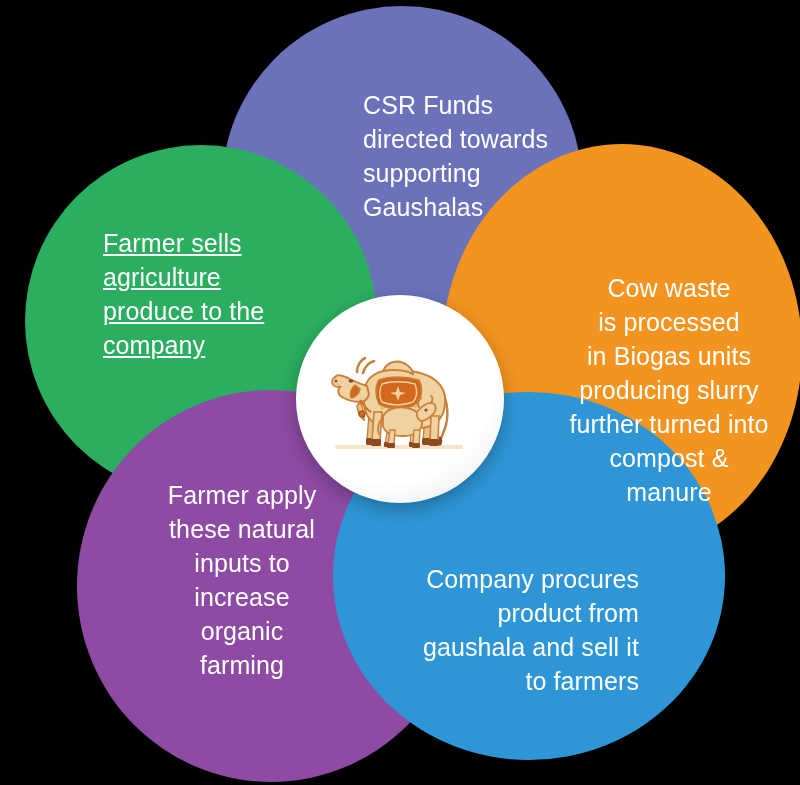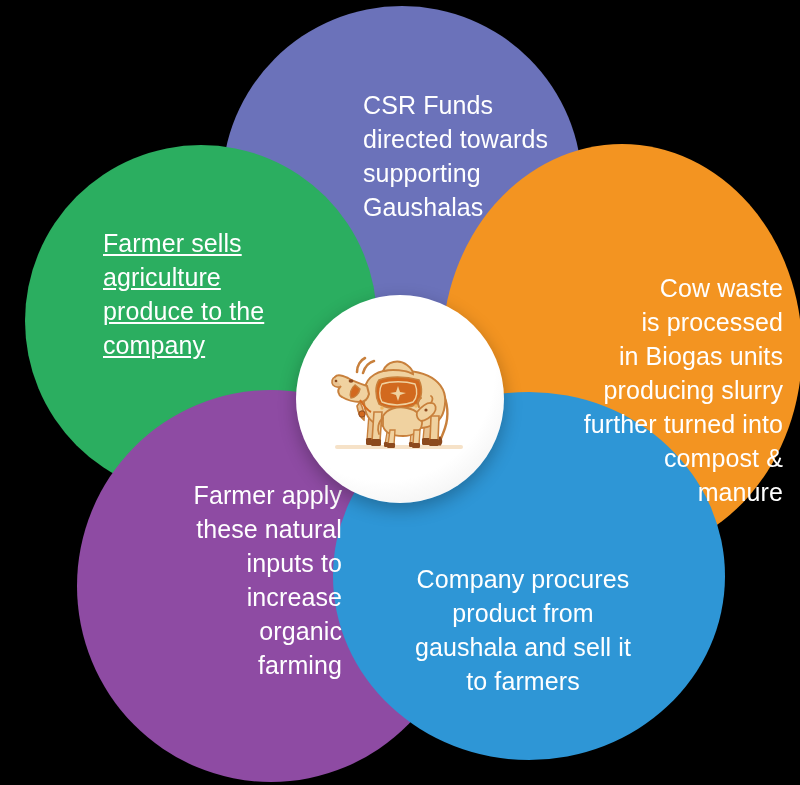--- a/index.html
+++ b/index.html
@@ -65,47 +65,47 @@
   #petal-cow-waste {
     left: 442px;
     top: 144px;
     width: 360px;
     height: 412px;
   }
   #text-cow-waste {
     left: 555px;
     top: 271px;
     width: 228px;
-    text-align: right;
+    text-align: center;
   }
   
   #petal-farmer-apply {
     left: 77px;
     top: 390px;
     width: 388px;
     height: 392px;
   }
   #text-farmer-apply {
     left: 142px;
     top: 478px;
     width: 200px;
-    text-align: right;
+    text-align: center;
   }
   
   #petal-company-procures {
     left: 333px;
     top: 392px;
     width: 392px;
     height: 368px;
   }
   #text-company-procures {
     left: 407px;
     top: 562px;
     width: 232px;
-    text-align: center;
+    text-align: right;
   }
   
   #center-medallion {
     position: absolute;
     left: 296px;
     top: 295px;
     width: 208px;
     height: 208px;
     border-radius: 50%;
     background: radial-gradient(circle at 42% 36%, #ffffff 0%, #ffffff 62%, #f2f2f2 82%, #dcdcdc 100%);

